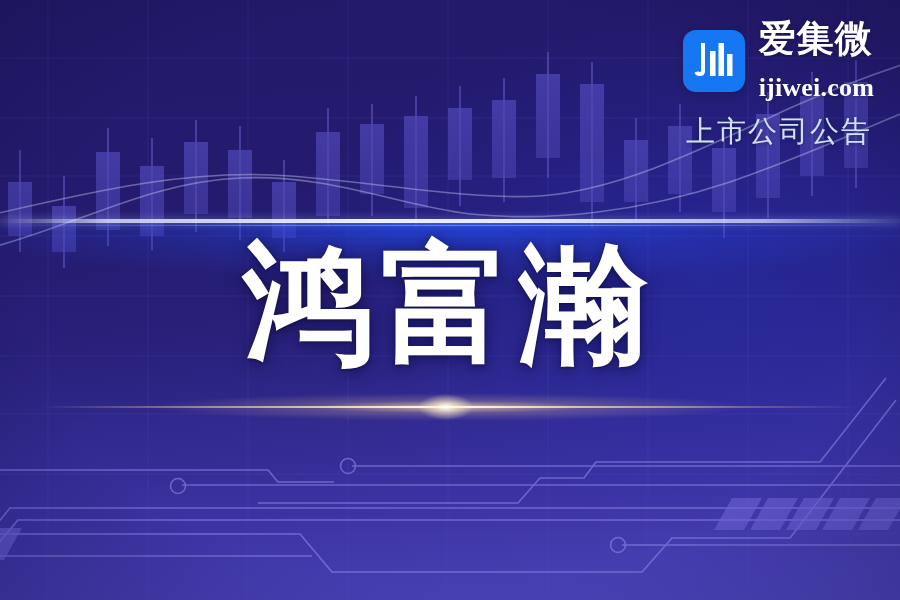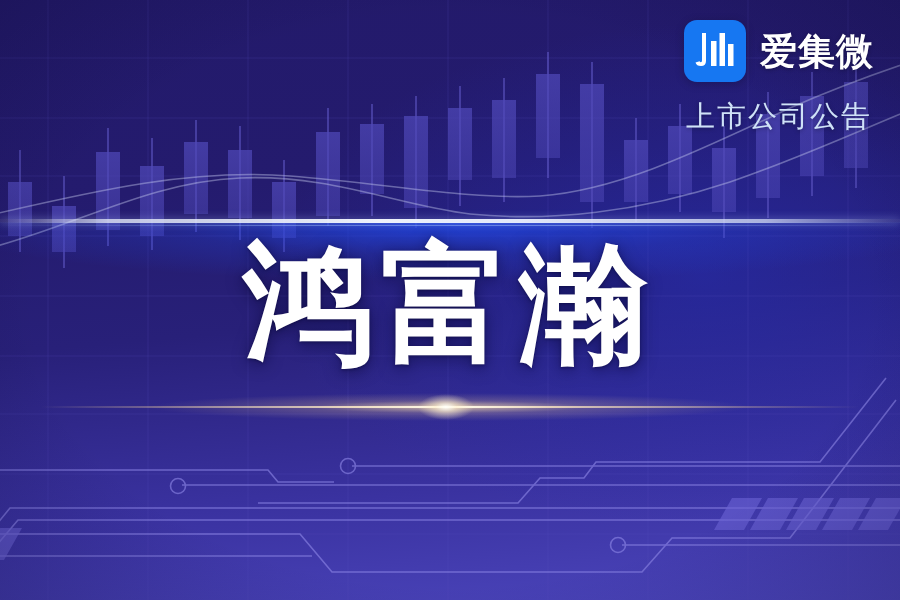--- a/index.html
+++ b/index.html
@@ -101,21 +101,21 @@
     letter-spacing:1px;
     text-shadow:0 1px 4px rgba(0,0,0,0.3);
   }
   #brand-en {
     font-family:"Liberation Serif","DejaVu Serif",serif;
     font-size:26px; font-weight:700; color:#ffffff; line-height:1.15;
     margin-top:2px; letter-spacing:0.2px;
     text-shadow:0 1px 3px rgba(0,0,0,0.3);
   }
   #brand-sub {
-    margin-top:15px; margin-right:2px;
+    margin-top:9px; margin-right:2px;
     font-family:"DejaVu Sans","Liberation Sans",sans-serif;
     font-size:29px; font-weight:500; color:#cfe2f8;
     letter-spacing:2px;
     text-shadow:0 1px 4px rgba(0,0,0,0.35);
   }
 
   
   #title {
     position:absolute; left:0; right:0; top:240px;
     text-align:center;
@@ -272,20 +272,21 @@
 
           <path d="M4 0 H11 V28 Q11 33 6 33 Q1.5 33 0.5 29.5 L4.6 28.2 Q4.9 29.3 5.9 29.3 Q7 29.3 7 27.6 V0 Z" fill="#ffffff"></path>
 
           <rect x="16" y="8" width="5.5" height="25" fill="#ffffff"></rect>
           <rect x="24.5" y="0" width="5.5" height="33" fill="#ffffff"></rect>
           <rect x="33" y="11" width="5.5" height="22" fill="#ffffff"></rect>
         </svg>
       </div>
       <div id="brandtext">
         <div id="brand-cn">爱集微</div>
+        <div id="brand-en">ijiwei.com</div>
       </div>
     </div>
     <div id="brand-sub">上市公司公告</div>
   </div>
 
   <div id="title">鸿富瀚</div>
 
 </div>
 
 </body></html>

